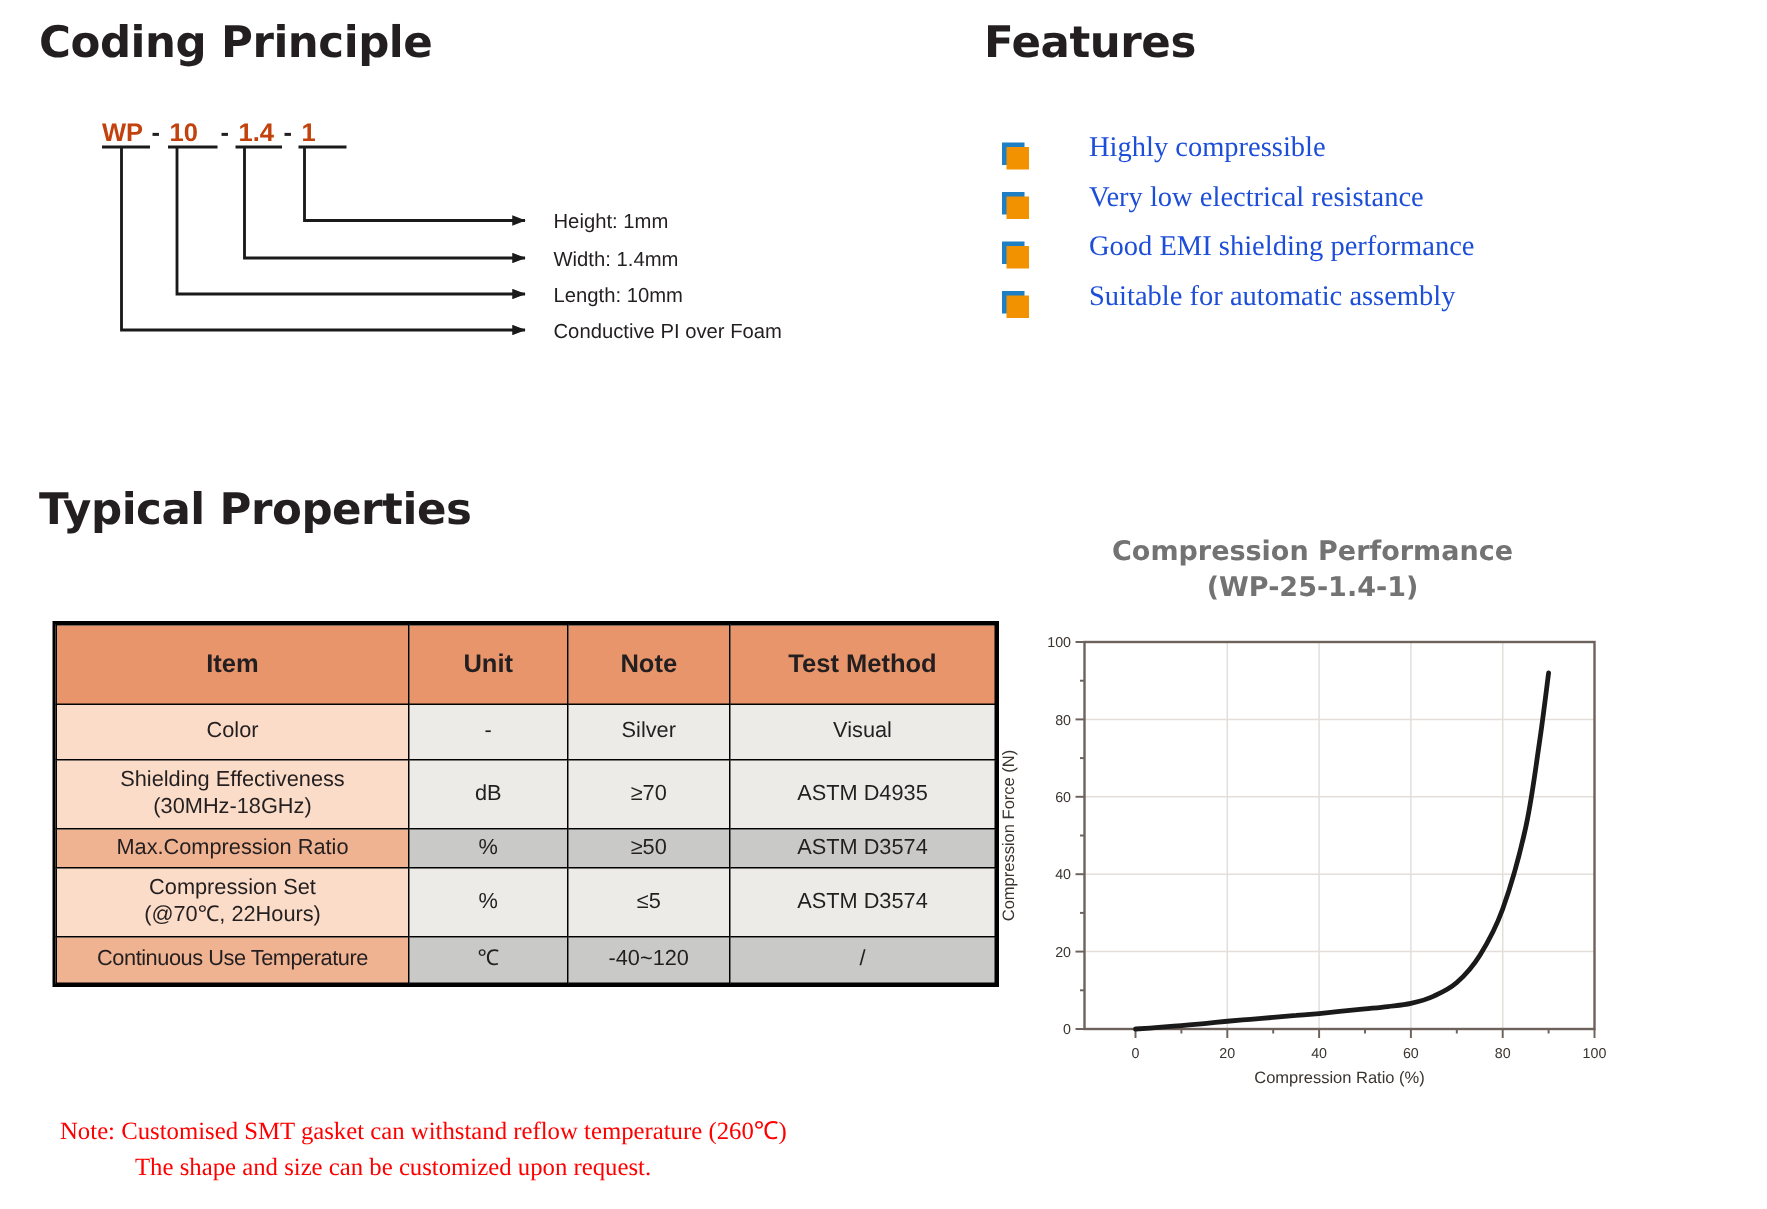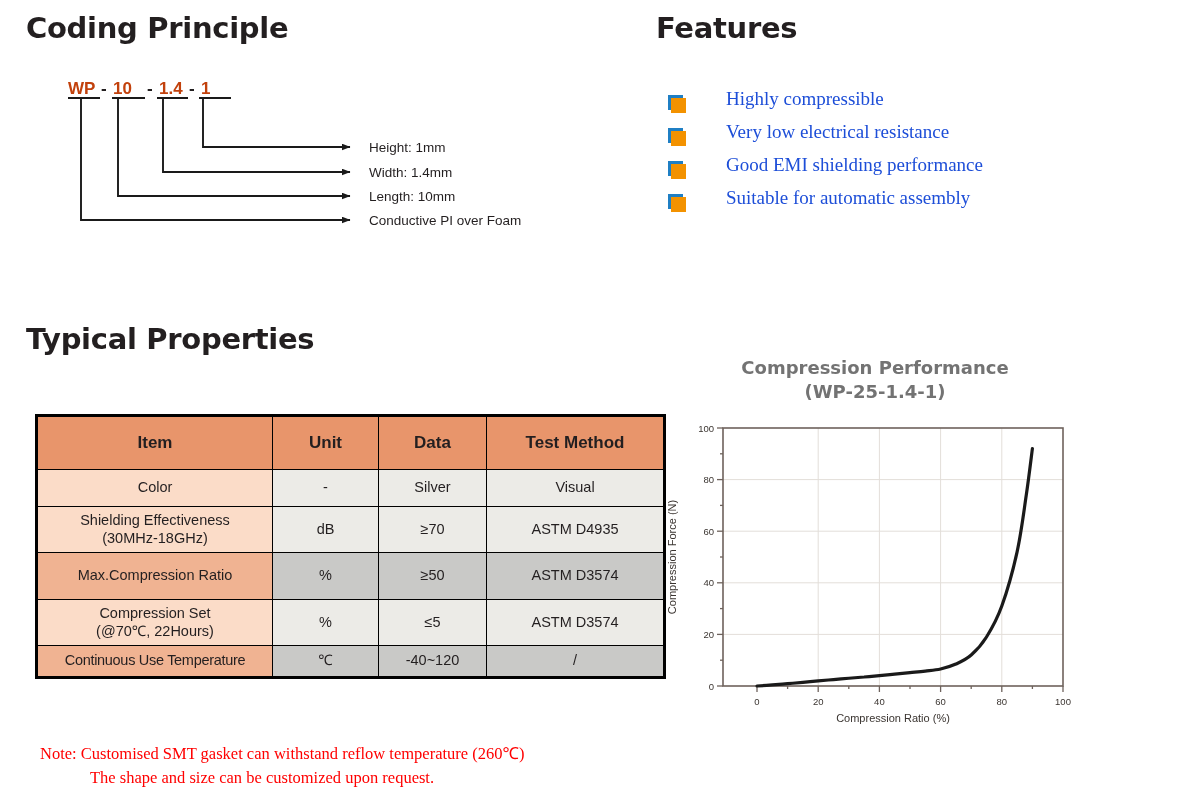--- a/index.html
+++ b/index.html
@@ -161,38 +161,38 @@
   </div>
 </div>
 
 <div class="abs h1" style="left:26px;top:325px;">Typical Properties</div>
 
 <table id="props-table">
   <thead>
     <tr>
       <th class="c-item">Item</th>
       <th class="c-unit">Unit</th>
-      <th class="c-data">Data</th>
+      <th class="c-data">Note</th>
       <th class="c-test">Test Method</th>
     </tr>
   </thead>
   <tbody>
     <tr class="odd" style="height:37px;">
       <td class="item-cell">Color</td>
       <td class="val-cell">-</td>
       <td class="val-cell">Silver</td>
       <td class="val-cell">Visual</td>
     </tr>
     <tr class="odd" style="height:46px;">
       <td class="item-cell">Shielding Effectiveness<br>(30MHz-18GHz)</td>
       <td class="val-cell">dB</td>
       <td class="val-cell">≥70</td>
       <td class="val-cell">ASTM D4935</td>
     </tr>
-    <tr class="even" style="height:47px;padding-left:40px;">
+    <tr class="even" style="height:26px;padding-left:40px;">
       <td class="item-cell">Max.Compression Ratio</td>
       <td class="val-cell">%</td>
       <td class="val-cell">≥50</td>
       <td class="val-cell">ASTM D3574</td>
     </tr>
     <tr class="odd" style="height:46px;">
       <td class="item-cell">Compression Set<br>(@70℃, 22Hours)</td>
       <td class="val-cell">%</td>
       <td class="val-cell">≤5</td>
       <td class="val-cell">ASTM D3574</td>

